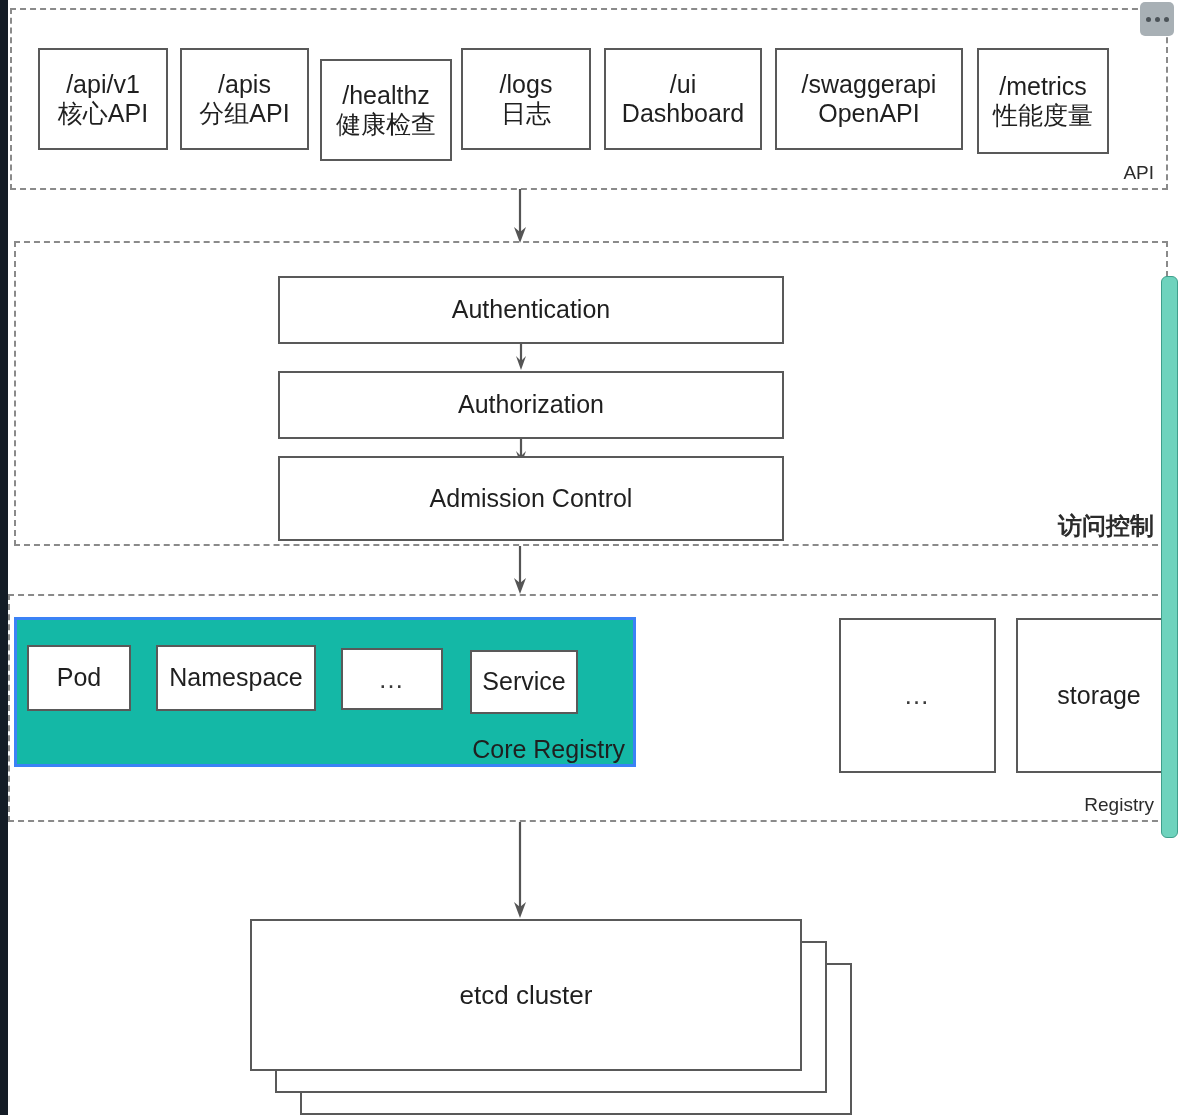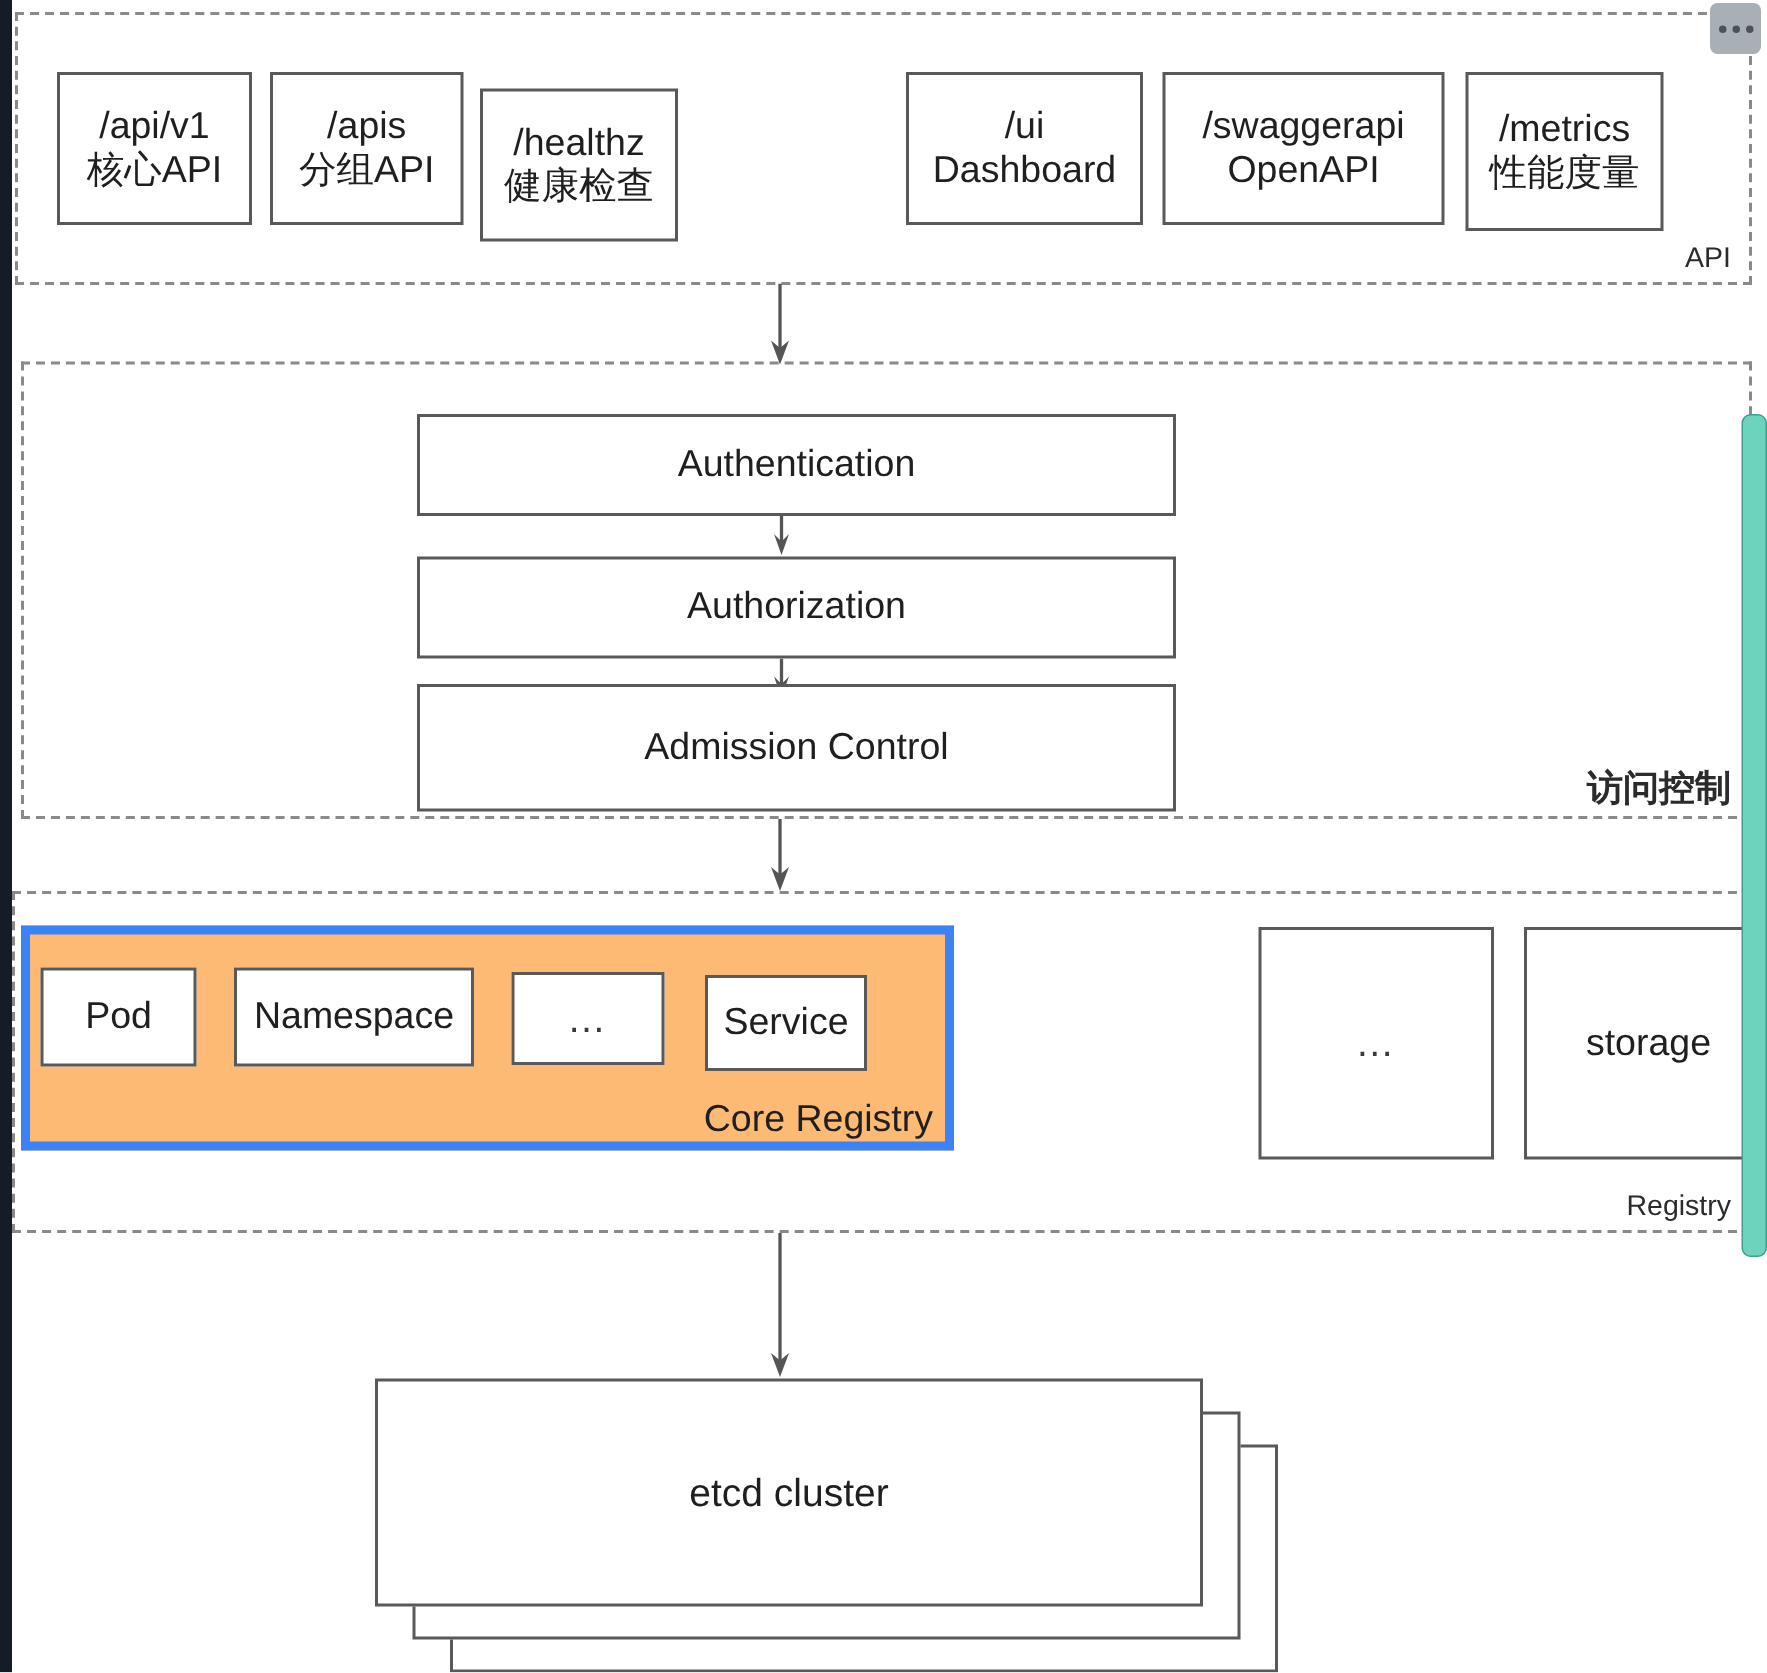--- a/index.html
+++ b/index.html
@@ -66,22 +66,22 @@
     font-size: 25px;
     line-height: 1.18;
     color: #1f1f1f;
   }
   .box .lines { display: block; }
   .box .l1 { display: block; }
   .box .l2 { display: block; }
 
   .panel {
     position: absolute;
-    border: 6px solid #3b82f6;
-    background: #fdba74;
+    border: 3px solid #3b82f6;
+    background: #14b8a6;
     box-sizing: border-box;
   }
   .panel-label {
     position: absolute;
     right: 8px;
     bottom: 2px;
     font-size: 25px;
     line-height: 1;
     color: #1f1f1f;
     white-space: nowrap;
@@ -180,20 +180,26 @@
     </span>
   </div>
 
   <div class="box" style="left:320px; top:32px; width:132px; height:102px;margin-top:27px;">
     <span class="lines">
       <span class="l1">/healthz</span>
       <span class="l2">健康检查</span>
     </span>
   </div>
 
+  <div class="box" style="left:461px; top:48px; width:130px; height:102px;">
+    <span class="lines">
+      <span class="l1">/logs</span>
+      <span class="l2">日志</span>
+    </span>
+  </div>
 
   <div class="box" style="left:604px; top:48px; width:158px; height:102px;">
     <span class="lines">
       <span class="l1">/ui</span>
       <span class="l2">Dashboard</span>
     </span>
   </div>
 
   <div class="box" style="left:775px; top:48px; width:188px; height:102px;">
     <span class="lines">

